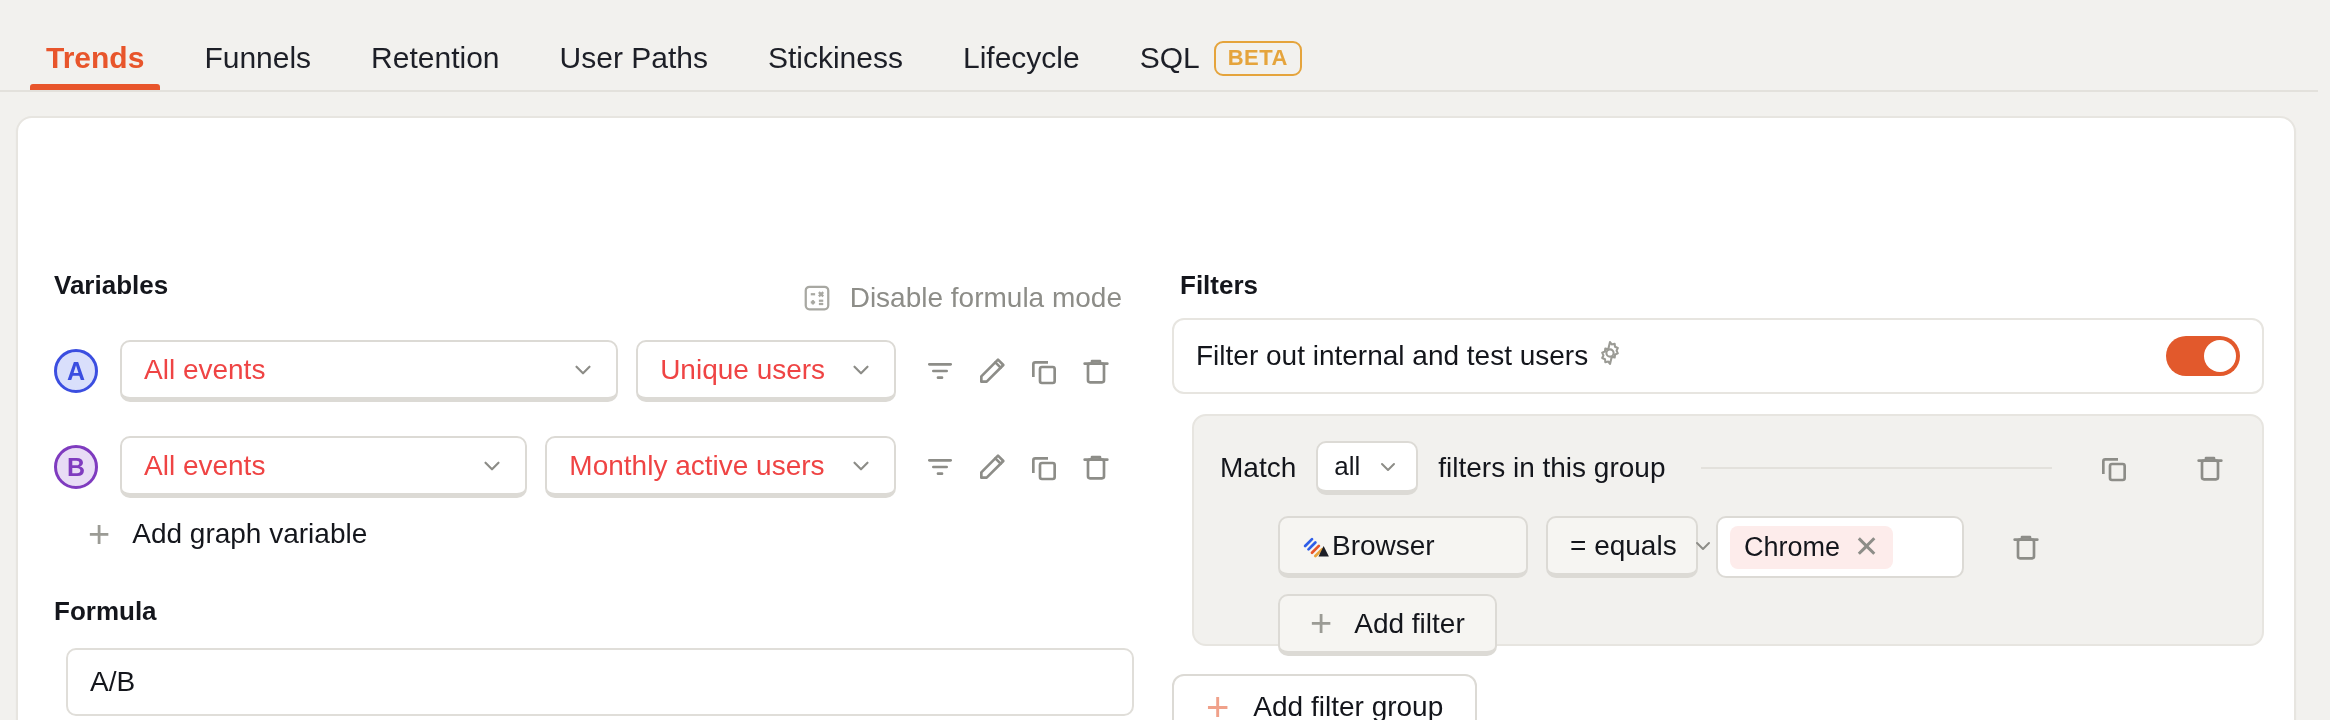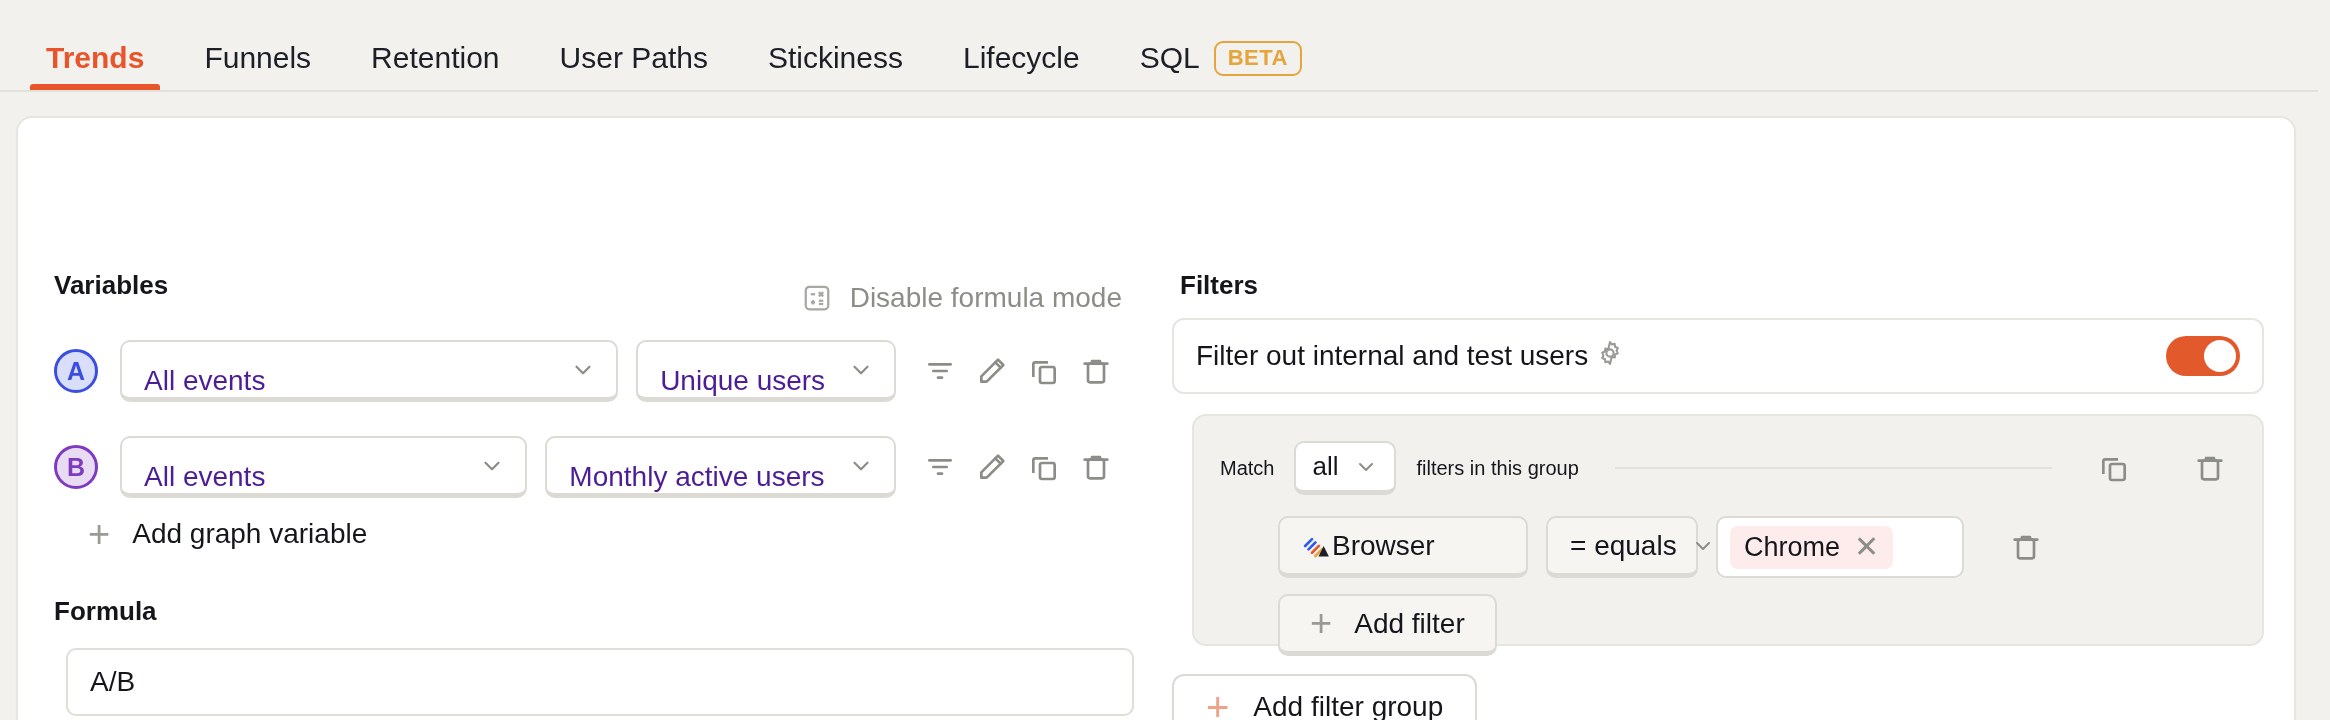--- a/index.html
+++ b/index.html
@@ -66,22 +66,22 @@
     width: 44px; height: 44px; border-radius: 50%;
     display: flex; align-items: center; justify-content: center;
     font-size: 25px; font-weight: bold; flex: 0 0 auto;
   }
   .badge.a { background: #d9dffb; border: 3px solid #3b4ee0; color: #3b4ee0; }
   .badge.b { background: #e8dcf5; border: 3px solid #7f3bbf; color: #7f3bbf; }
 
   .select {
     position: relative; height: 62px;
     background: #fff; border: 2px solid #dcdad5; border-bottom-width: 5px;
-    border-radius: 10px; display: flex; align-items: flex-end;
-    padding: 0 58px 0 22px; font-size: 28px; color: #4c1d95; cursor: pointer;
+    border-radius: 10px; display: flex; align-items: center;
+    padding: 0 58px 0 22px; font-size: 28px; color: #ef4444; cursor: pointer;
     white-space: nowrap; overflow: hidden;
   }
   .select .chev { position: absolute; right: 20px; top: 50%; transform: translateY(-50%); }
   .chev svg { display: block; }
 
   .icon-btn {
     width: 52px; height: 52px; display: flex; align-items: center; justify-content: center;
     cursor: pointer; border-radius: 8px; flex: 0 0 auto;
   }
   .icon-btn svg { display: block; }
@@ -118,21 +118,21 @@
   }
 
   .filter-group {
     position: absolute; left: 34px; top: 296px; width: 1072px; height: 232px;
     background: #f2f1ee; border: 2px solid #e7e5e0; border-radius: 14px;
   }
   .match-row {
     position: absolute; left: 26px; top: 20px; right: 26px; height: 64px;
     display: flex; align-items: center; gap: 20px;
   }
-  .match-text { font-size: 20px; color: #14161c; white-space: nowrap; }
+  .match-text { font-size: 28px; color: #14161c; white-space: nowrap; }
   .pill-select {
     height: 54px; background: #fff; border: 2px solid #dcdad5; border-bottom-width: 5px;
     border-radius: 10px; display: flex; align-items: center; gap: 16px;
     padding: 0 16px; font-size: 26px; color: #14161c; cursor: pointer;
   }
   .hr-line { flex: 1 1 auto; height: 2px; background: #e3e1dc; margin: 0 16px; }
 
   .cond-row {
     position: absolute; left: 84px; top: 98px; right: 20px; height: 66px;
     display: flex; align-items: center; gap: 18px;

